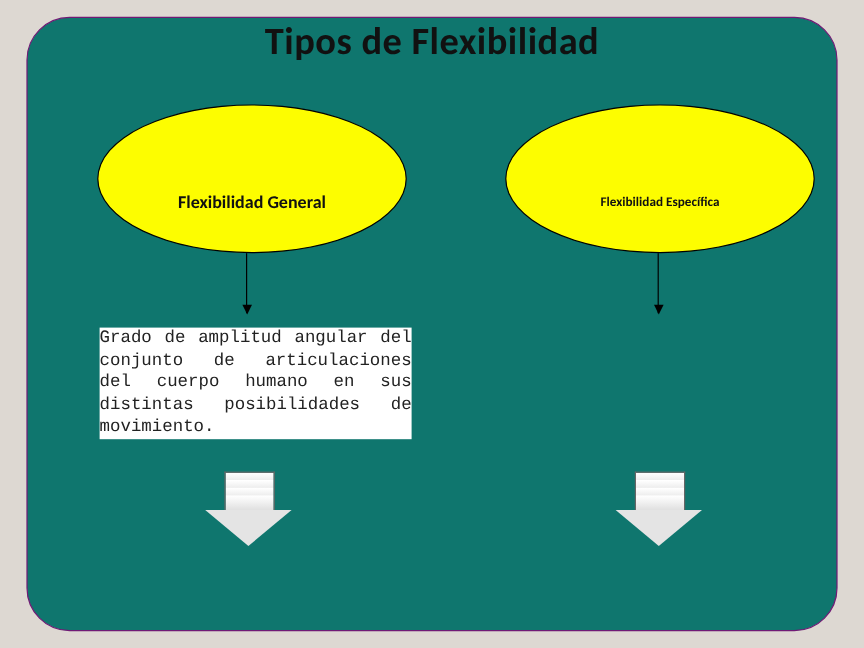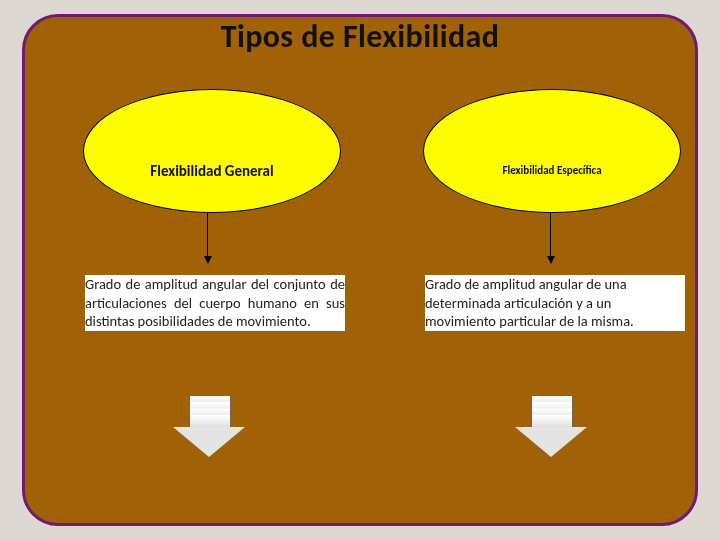--- a/index.html
+++ b/index.html
@@ -10,22 +10,22 @@
     background: #ddd8d2;
     font-family: "Segoe UI", Calibri, Arial, sans-serif;
     overflow: hidden;
   }
   .frame {
     position: absolute;
     top: 14px;
     left: 22px;
     right: 22px;
     bottom: 14px;
-    background: #a16207;
-    border: 3px solid #701a75;
+    background: #0f766e;
+    border: 1px solid #701a75;
     border-radius: 36px;
   }
   .title {
     position: absolute;
     top: 0px;
     left: 0; right: 0;
     text-align: center;
     font-size: 32px;
     font-weight: 700;
     color: #111;
@@ -70,21 +70,21 @@
   .thin-arrow.r { top: 196px; left: 525px; }
 
   .desc {
     position: absolute;
     width: 260px;
     font-size: 14.5px;
     line-height: 1.28;
     color: #222;
     background: #fff;
   }
-  .desc.left  { top: 258px; left: 60px;  text-align: justify; }
+  .desc.left  { top: 258px; left: 60px;  text-align: justify; font-family: Liberation Mono, monospace; }
   .desc.right { top: 258px; left: 400px; }
 
   .block-arrow {
     position: absolute;
     width: 72px;
     height: 66px;
   }
   .block-arrow.l { top: 378px; left: 148px; }
   .block-arrow.r { top: 378px; left: 490px; }
   .block-arrow .stem {
@@ -139,21 +139,20 @@
     <span>Flexibilidad General</span>
   </div>
   <div class="ellipse right">
     <span>Flexibilidad Específica</span>
   </div>
 
   <div class="thin-arrow l"></div>
   <div class="thin-arrow r"></div>
 
   <div class="desc left">Grado de amplitud angular del conjunto de articulaciones del cuerpo humano en sus distintas posibilidades de movimiento.</div>
-  <div class="desc right">Grado de amplitud angular de una determinada articulación y a un movimiento particular de la misma.</div>
 
   <div class="block-arrow l">
     <div class="head-outline"></div>
     <div class="stem"></div>
     <div class="head"></div>
   </div>
   <div class="block-arrow r">
     <div class="head-outline"></div>
     <div class="stem"></div>
     <div class="head"></div>

